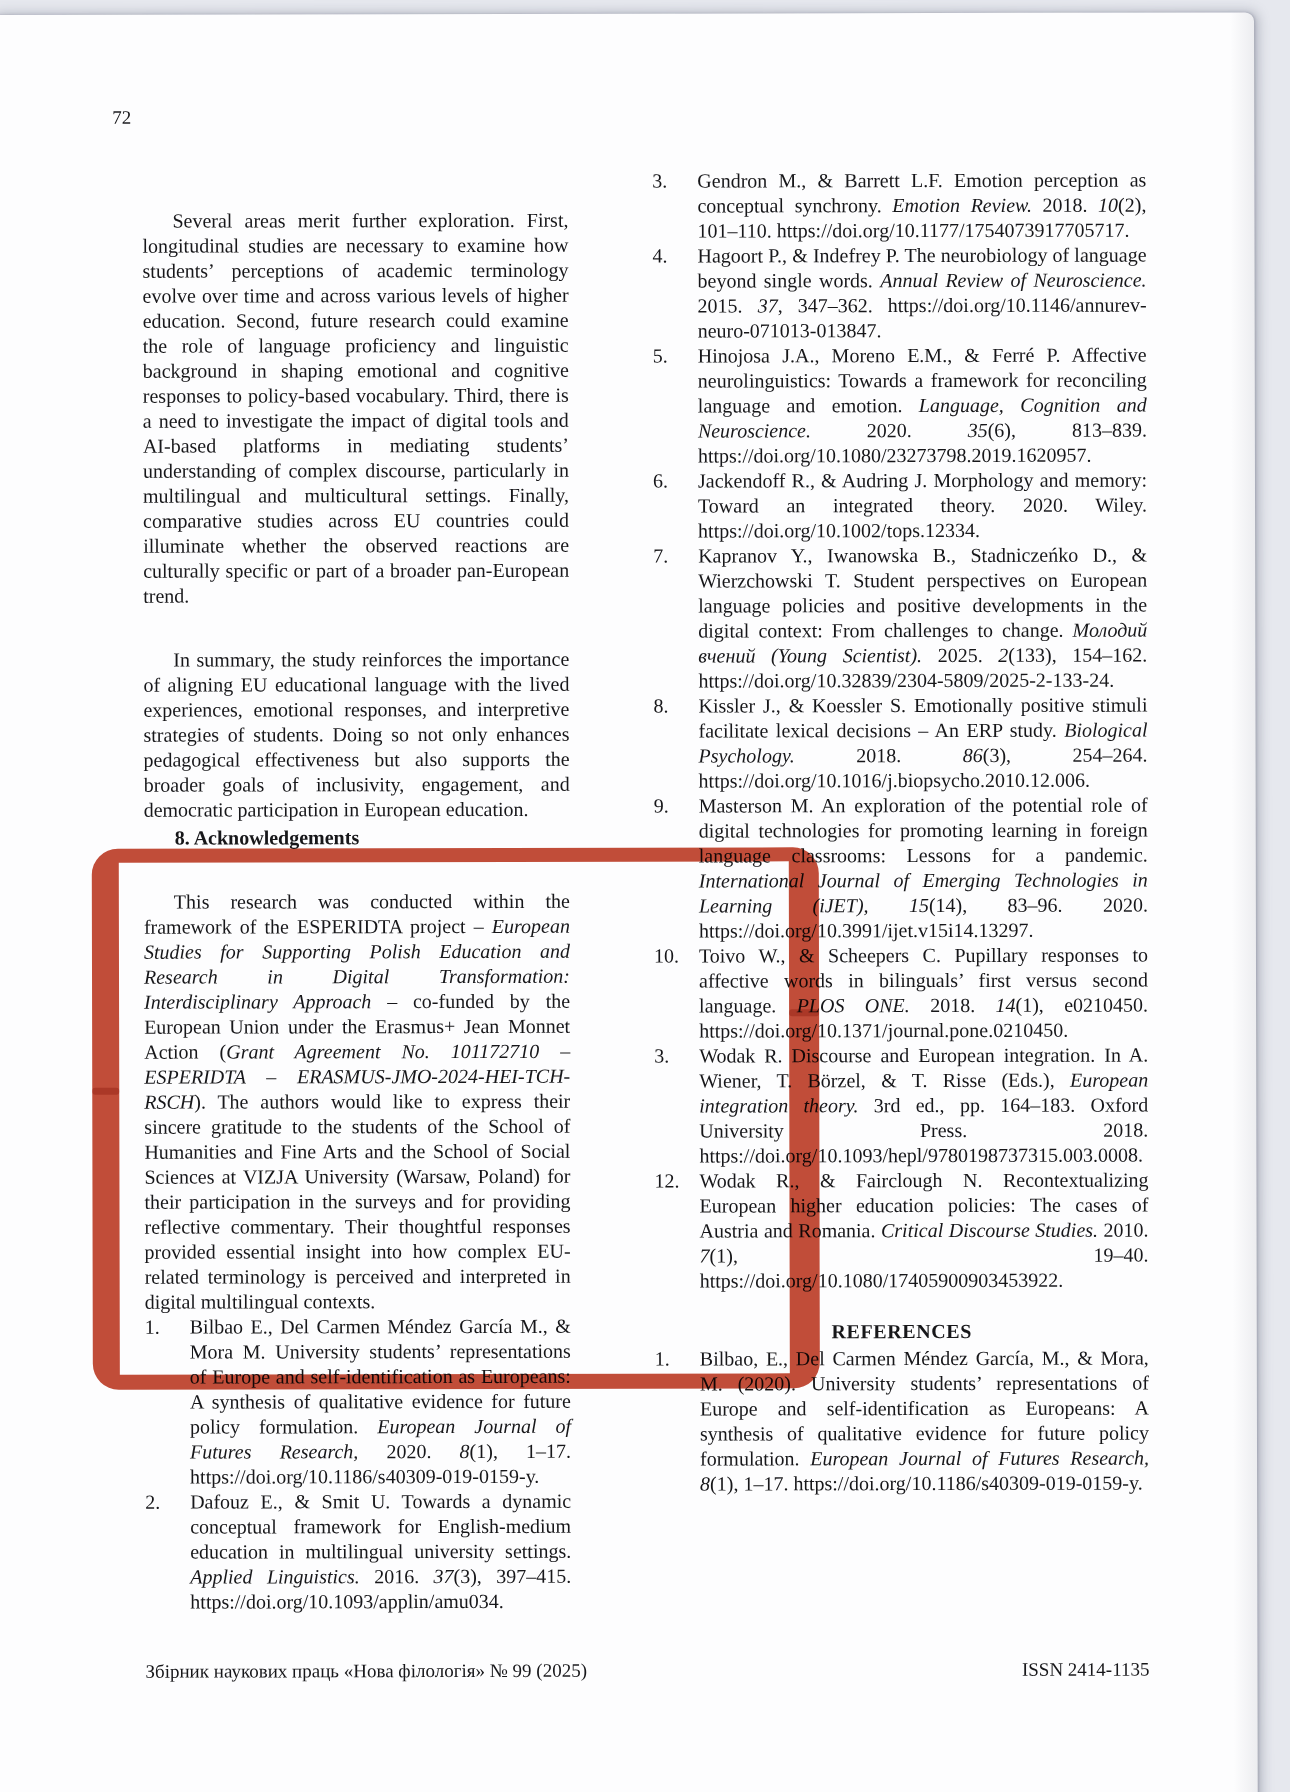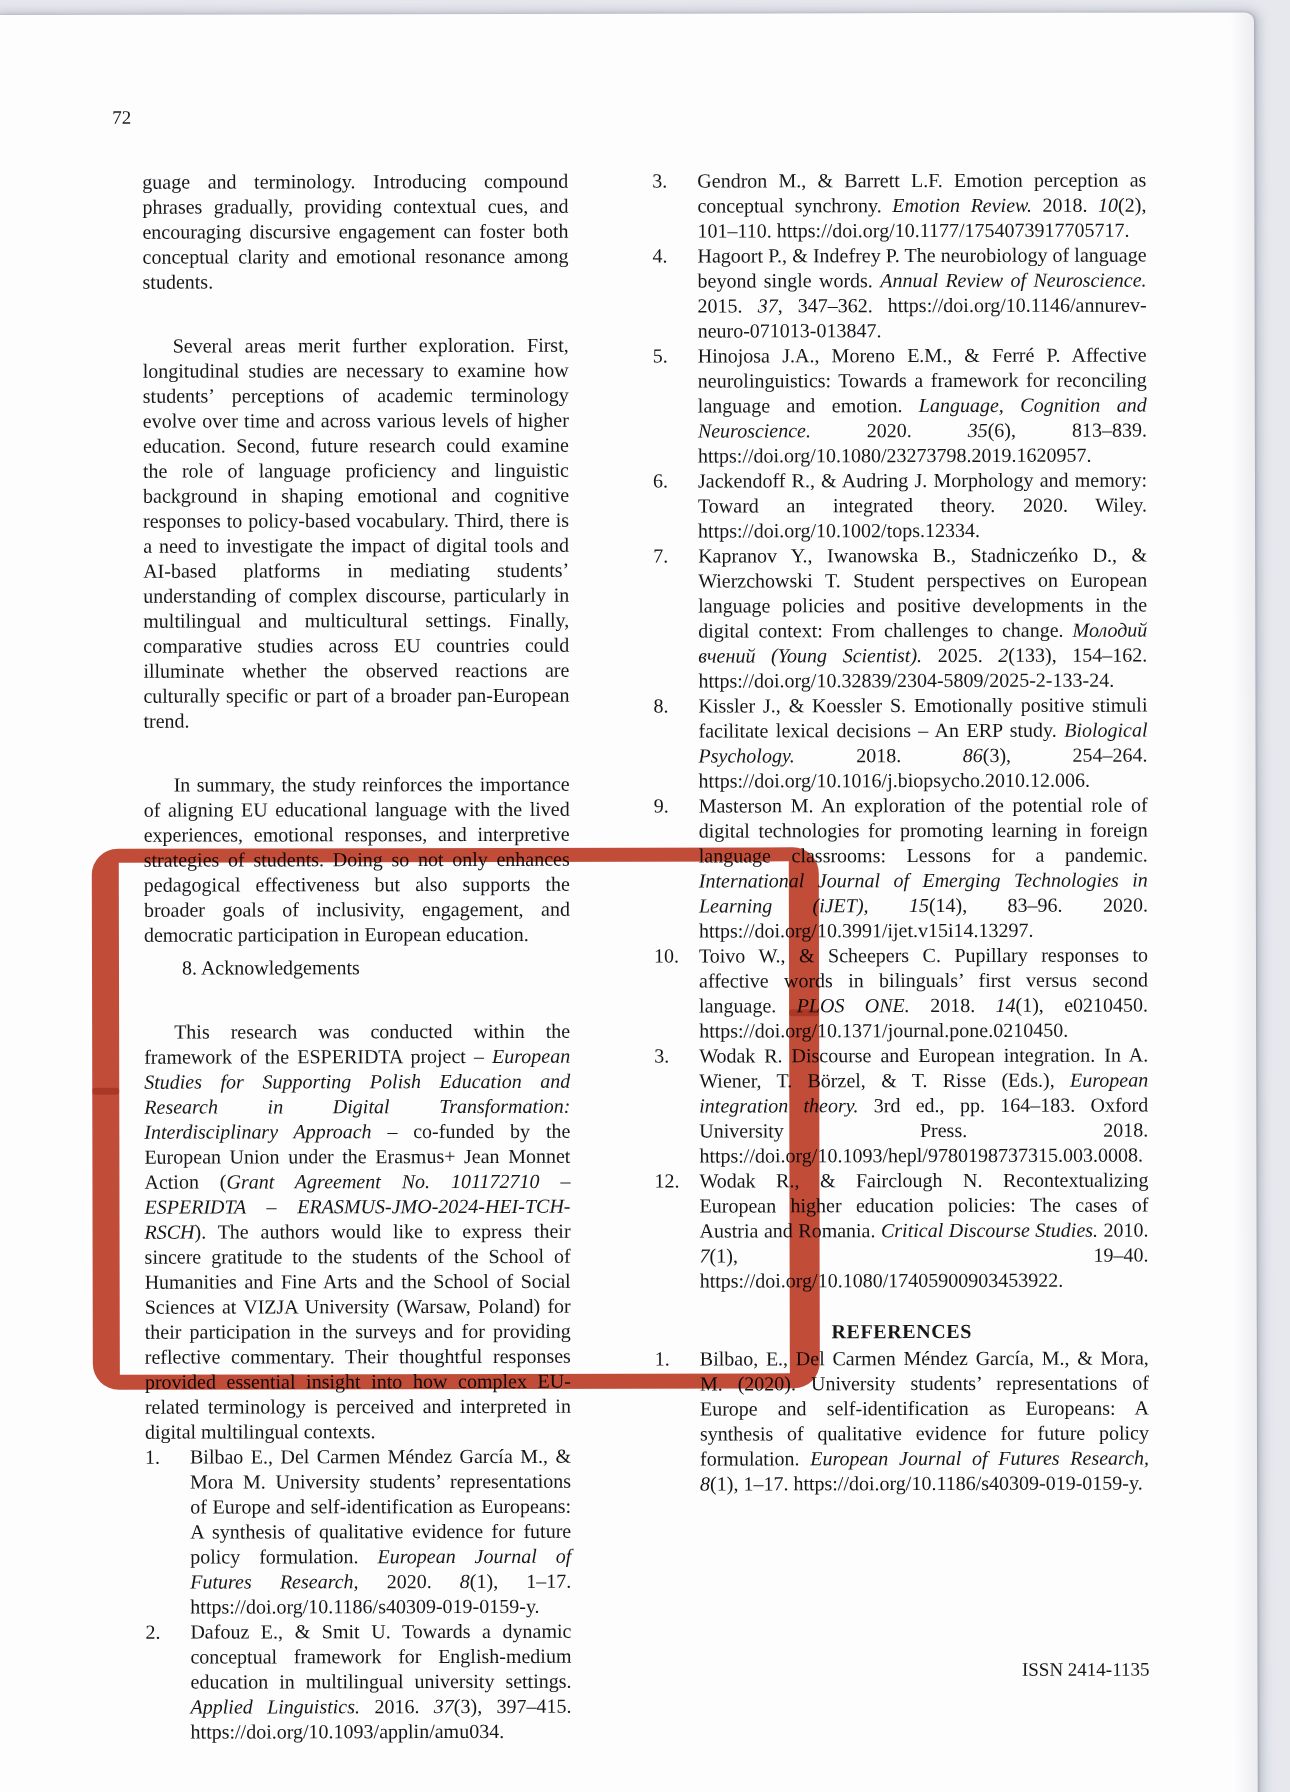--- a/index.html
+++ b/index.html
@@ -26,21 +26,21 @@
     border-top-right-radius: 9px;
     pointer-events: none;
   }
   .pagenum { position: absolute; left: 120px; top: 92px; font-size: 19px; }
   .col { position: absolute; top: 155px; font-size: 20px; line-height: 25px; }
   .col-left  { left: 150px; width: 426px; }
   .col-right { left: 660px; width: 494px; }
   .para { margin: 0; text-align: justify; }
   .indent { text-indent: 30px; margin-top: 39px; }
   .ack { margin-top: 3px; }
-  .ack-h { margin: 8px; font-size: inherit; line-height: inherit; font-weight: normal; text-indent: 30px; }
+  .ack-h { margin: 1px; font-size: inherit; line-height: inherit; font-weight: bold; text-indent: 30px; }
   .sec-h {
     margin: 26px 0 2px 0; font-size: inherit; line-height: inherit;
     font-weight: bold; text-align: center; letter-spacing: 0.6px;
   }
   .bib-item { display: flex; }
   .bib-num { flex: 0 0 45px; }
   .bib-text { flex: 1; text-align: justify; margin: 0; }
   i { }
   .footer-left  { position: absolute; left: 150px; top: 1646px; font-size: 19px; }
   .footer-right { position: absolute; left: 660px; width: 494px; top: 1646px; font-size: 19px; text-align: right; }
@@ -64,21 +64,20 @@
 </style>
 </head>
 <body>
 
 <div class="stage">
   <div class="page" id="page">
 
     <div class="pagenum">72</div>
 
     <div class="col col-left" id="col-left">
-      <p class="para"><span>guage and terminology. Introducing compound phrases gradually, providing contextual cues, and encouraging discursive engagement can foster both conceptual clarity and emotional resonance among students.</span></p>
       <p class="para indent"><span>Several areas merit further exploration. First, longitudinal studies are necessary to examine how students’ perceptions of academic terminology evolve over time and across various levels of higher education. Second, future research could examine the role of language proficiency and linguistic background in shaping emotional and cognitive responses to policy-based vocabulary. Third, there is a need to investigate the impact of digital tools and AI-based platforms in mediating students’ understanding of complex discourse, particularly in multilingual and multicultural settings. Finally, comparative studies across EU countries could illuminate whether the observed reactions are culturally specific or part of a broader pan-European trend.</span></p>
       <p class="para indent"><span>In summary, the study reinforces the importance of aligning EU educational language with the lived experiences, emotional responses, and interpretive strategies of students. Doing so not only enhances pedagogical effectiveness but also supports the broader goals of inclusivity, engagement, and democratic participation in European education.</span></p>
 
       <div class="ack" id="ack">
         <h3 class="ack-h">8. Acknowledgements</h3>
         <p class="para indent"><span>This research was conducted within the framework of the ESPERIDTA project – </span><i>European Studies for Supporting Polish Education and Research in Digital Transformation: Interdisciplinary Approach</i><span> – co-funded by the European Union under the Erasmus+ Jean Monnet Action (</span><i>Grant Agreement No. 101172710 – ESPERIDTA – ERASMUS-JMO-2024-HEI-TCH-RSCH</i><span>). The authors would like to express their sincere gratitude to the students of the School of Humanities and Fine Arts and the School of Social Sciences at VIZJA University (Warsaw, Poland) for their participation in the surveys and for providing reflective commentary. Their thoughtful responses provided essential insight into how complex EU-related terminology is perceived and interpreted in digital multilingual contexts.</span></p>
       </div>
 
 
       <div class="bib-item">
@@ -134,20 +133,21 @@
       </div>
 
       <h3 class="sec-h">REFERENCES</h3>
 
       <div class="bib-item">
         <span class="bib-num">1.</span>
         <p class="bib-text"><span>Bilbao, E., Del Carmen Méndez García, M., &amp; Mora, M. (2020). University students’ representations of Europe and self-identification as Europeans: A synthesis of qualitative evidence for future policy formulation. </span><i>European Journal of Futures Research,</i><span> </span><i>8</i><span>(1), 1–17. https://doi.org/10.1186/s40309-019-0159-y.</span></p>
       </div>
     </div>
 
+    <div class="footer-left">Збірник наукових праць «Нова філологія» № 99 (2025)</div>
     <div class="footer-right">ISSN 2414-1135</div>
 
     <div class="marker" id="marker" style="top: 834px; height: 512px;">
       <div class="seam seam-l"></div>
       <div class="seam seam-r"></div>
     </div>
 
   </div>
 </div>
 

